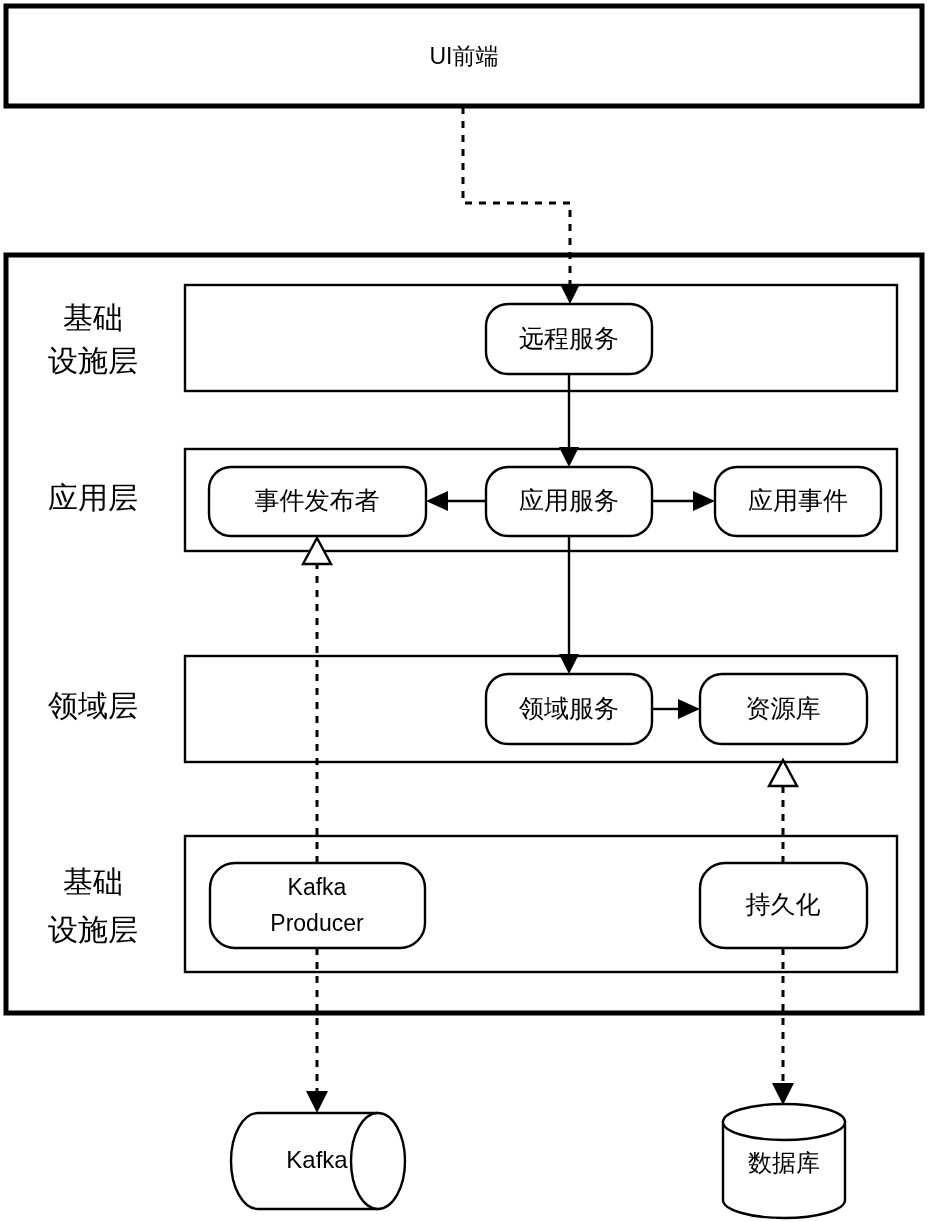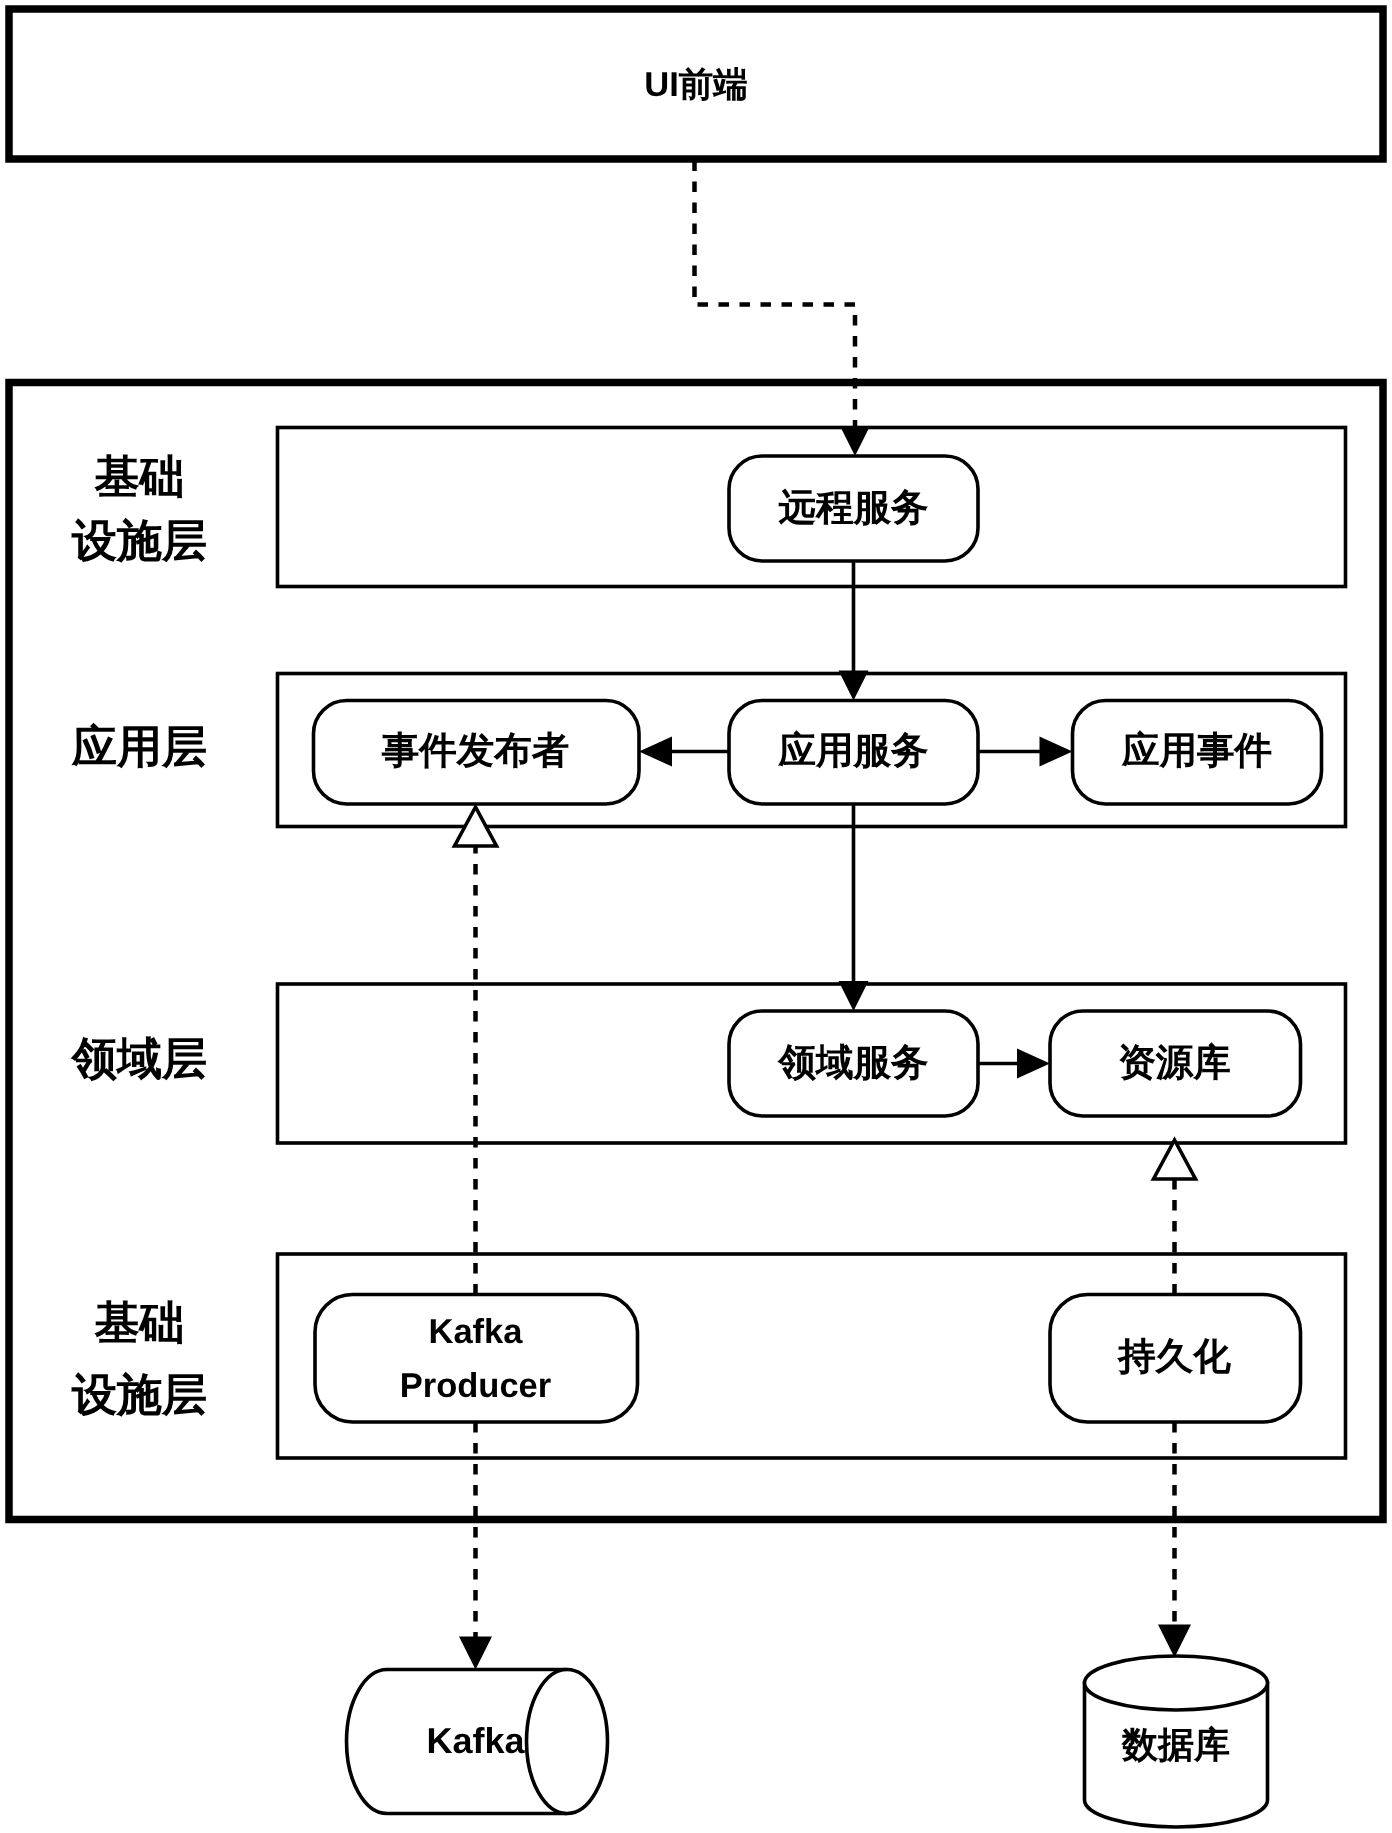--- a/index.html
+++ b/index.html
@@ -1,21 +1,21 @@
 <!DOCTYPE html>
 <html><head>
 <meta charset="utf-8">
 <style>
   html,body{margin:0;padding:0;background:#ffffff;}
   body{
     width:928px;height:1222px;position:relative;overflow:hidden;
     font-family:"Liberation Sans","DejaVu Sans",sans-serif;
     color:#000000;
   }
-  #diagram-root{position:absolute;inset:0;font-weight:bold;}
+  #diagram-root{position:absolute;inset:0;}
   svg.diagram{position:absolute;top:0;left:0;width:928px;height:1222px;}
   .node-text{
     font-family:"Liberation Sans","DejaVu Sans",sans-serif;
     fill:#000;text-anchor:middle;dominant-baseline:middle;
   }
   .t-ui{font-size:23px;}
   .t-layer{font-size:30px;}
   .t-node{font-size:25px;}
   .t-node-sm{font-size:23px;}
   .t-store{font-size:24px;}

